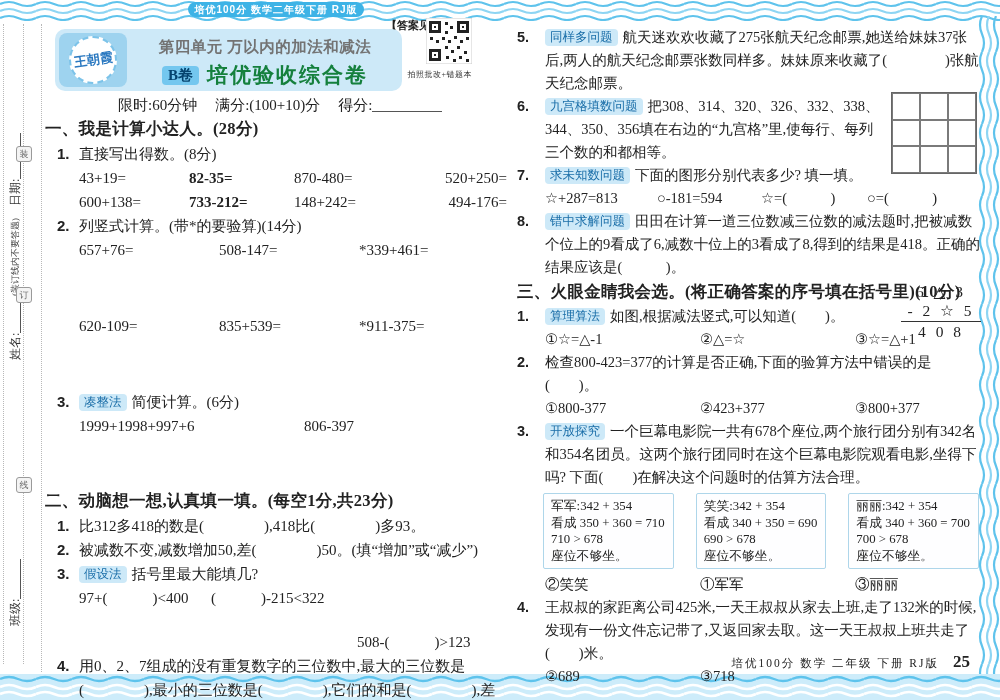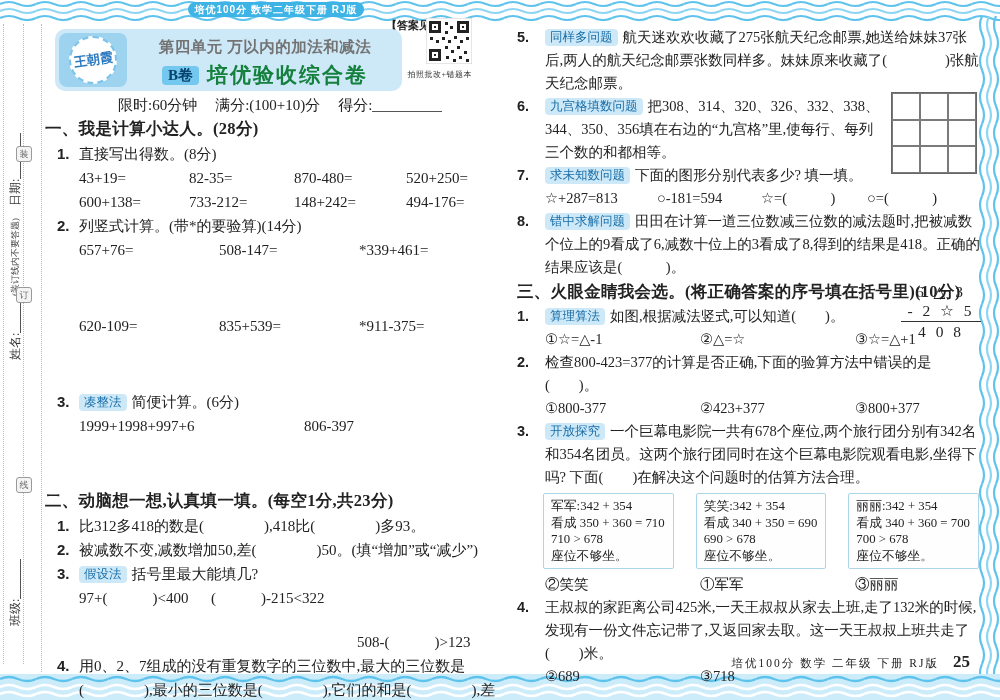--- a/index.html
+++ b/index.html
@@ -68,21 +68,21 @@
   .q { display:flex; align-items:flex-start; }
   .col-left .q { padding-left:12px; }
   .qnum { flex:0 0 22px; font-weight:bold; font-family:"Liberation Sans", sans-serif; }
   .col-right .qnum { flex:0 0 28px; }
   .qbody { flex:1; }
   .tag {
     display:inline-block; background:#cde9f8; color:#1a6ea8; font-size:12.5px;
     line-height:17px; padding:0 5px; border-radius:4px; margin-right:5px; vertical-align:1px;
   }
   .exp-row { display:flex; padding-left:34px; }
-  .e1 { flex:0 0 110px; } .e2 { flex:0 0 105px; } .e3 { flex:0 0 112px; } .e4 { flex:1; }
+  .e1 { flex:0 0 110px; } .e2 { flex:0 0 105px;font-weight:bold; } .e3 { flex:0 0 112px; } .e4 { flex:1;text-align:right; }
   .f1 { flex:0 0 140px; } .f2 { flex:0 0 140px; } .f3 { flex:1; }
   .g1 { flex:0 0 225px; } .g2 { flex:1; }
   .h1 { flex:0 0 132px; } .h2 { flex:0 0 146px; } .h3 { flex:1;margin-top:44px; }
   .ws1 { height:52px; } .ws2 { height:52px; } .ws3 { height:50px; }
   .opt-row { display:flex; padding-left:28px; }
   .opt { flex:0 0 155px; } .opt:last-child { flex:1; }
   .s1 { flex:0 0 112px; } .s2 { flex:0 0 104px; } .s3 { flex:0 0 106px; } .s4 { flex:1; }
   .ninegrid {
     position:absolute; right:6px; top:66px; width:84px; height:80px;
     display:grid; grid-template-columns:repeat(3,1fr); grid-template-rows:repeat(3,1fr);

